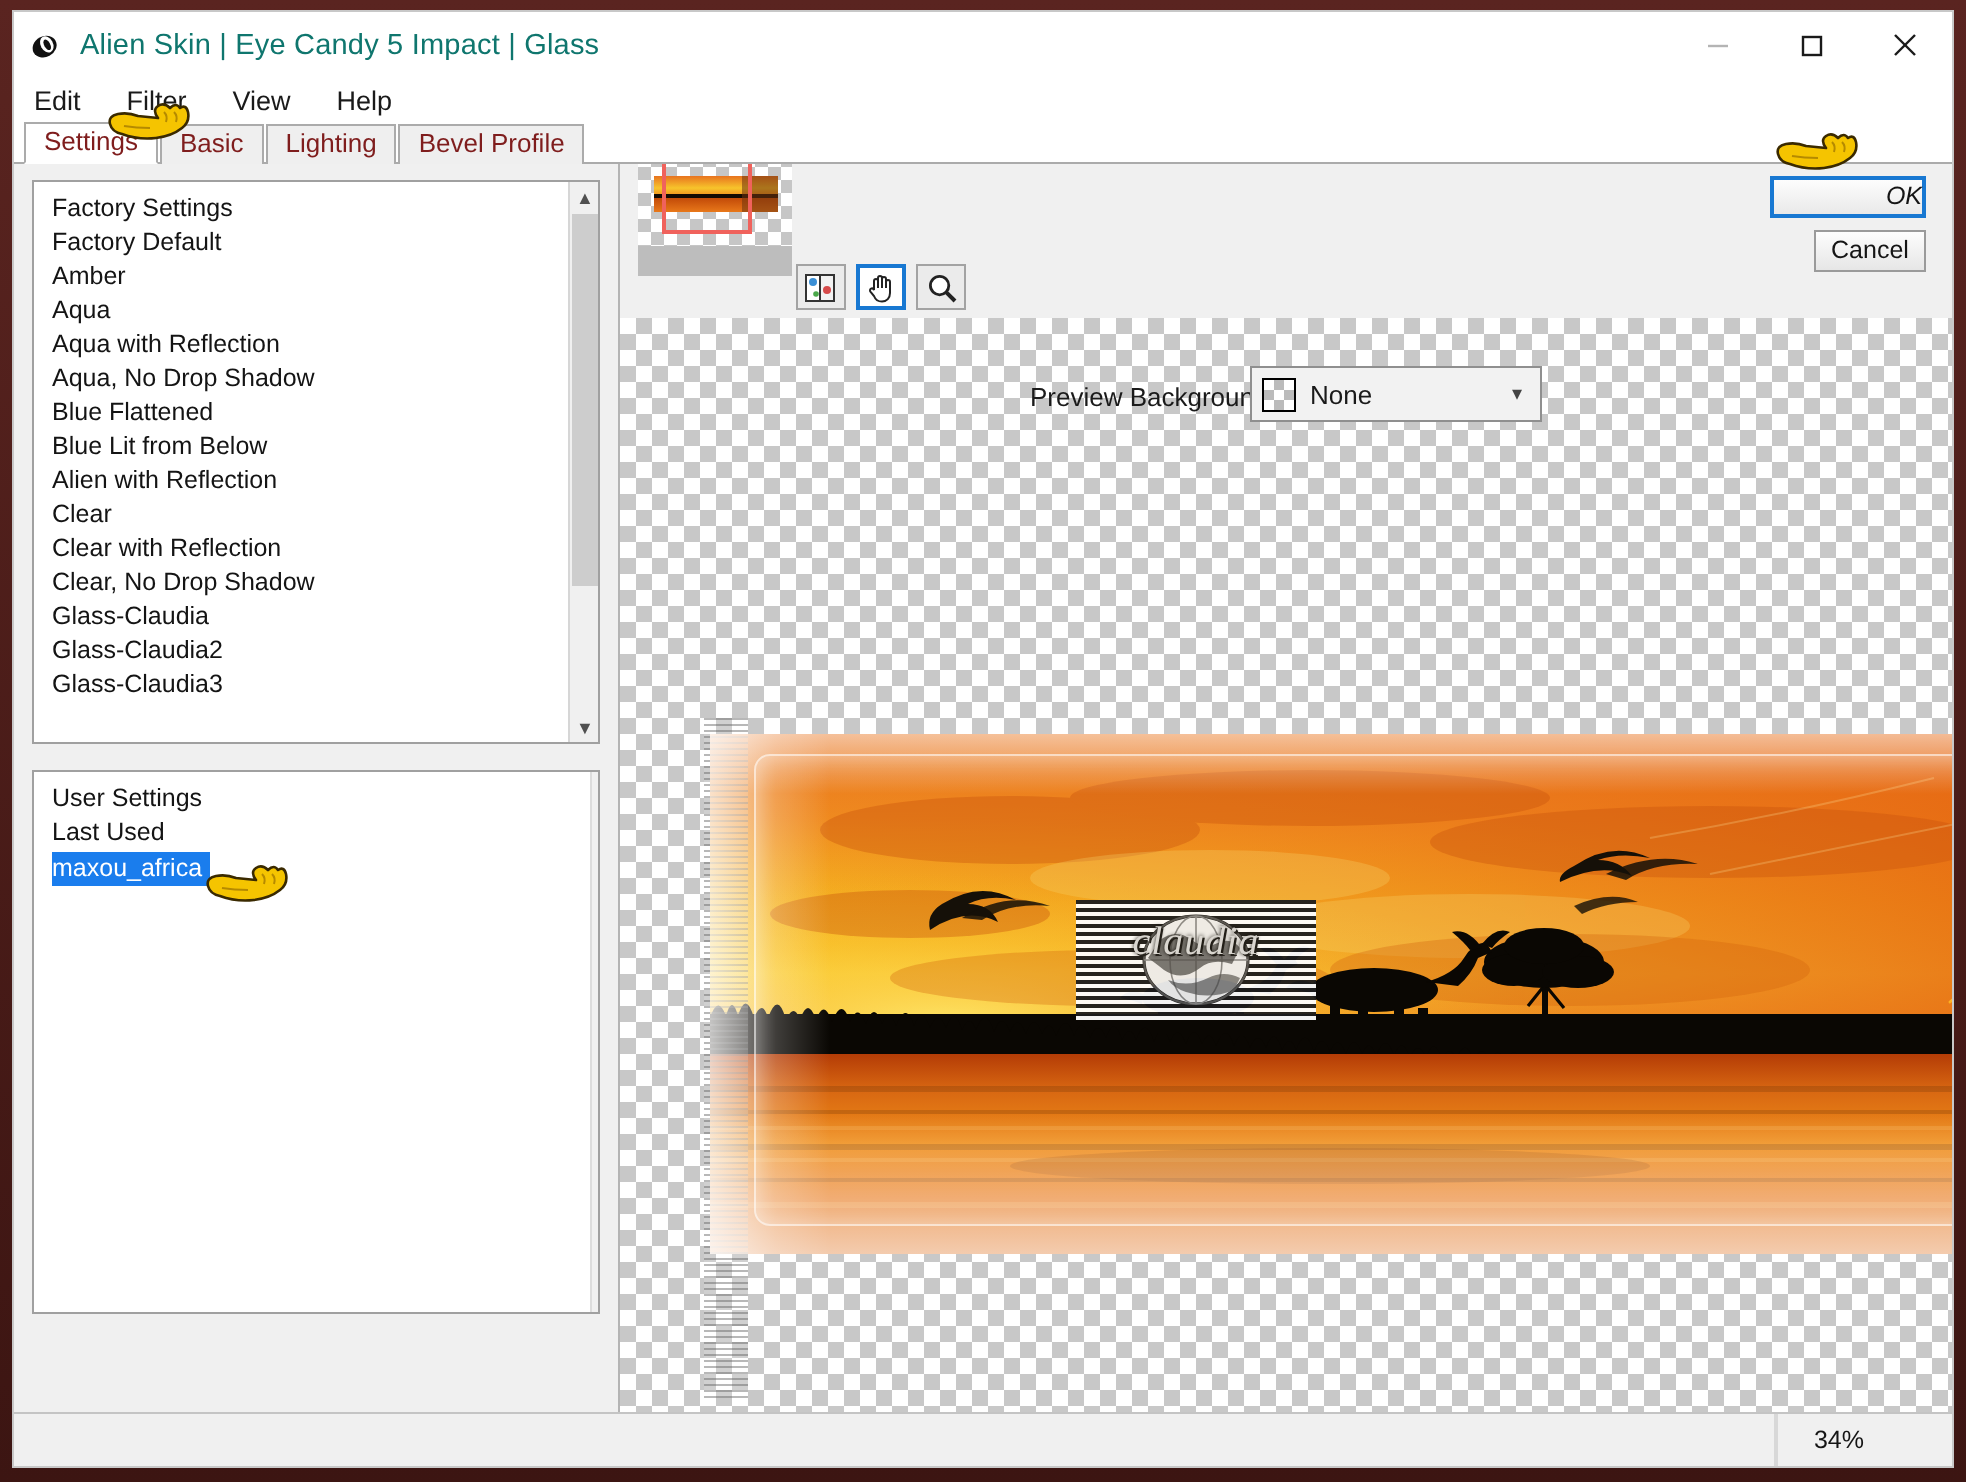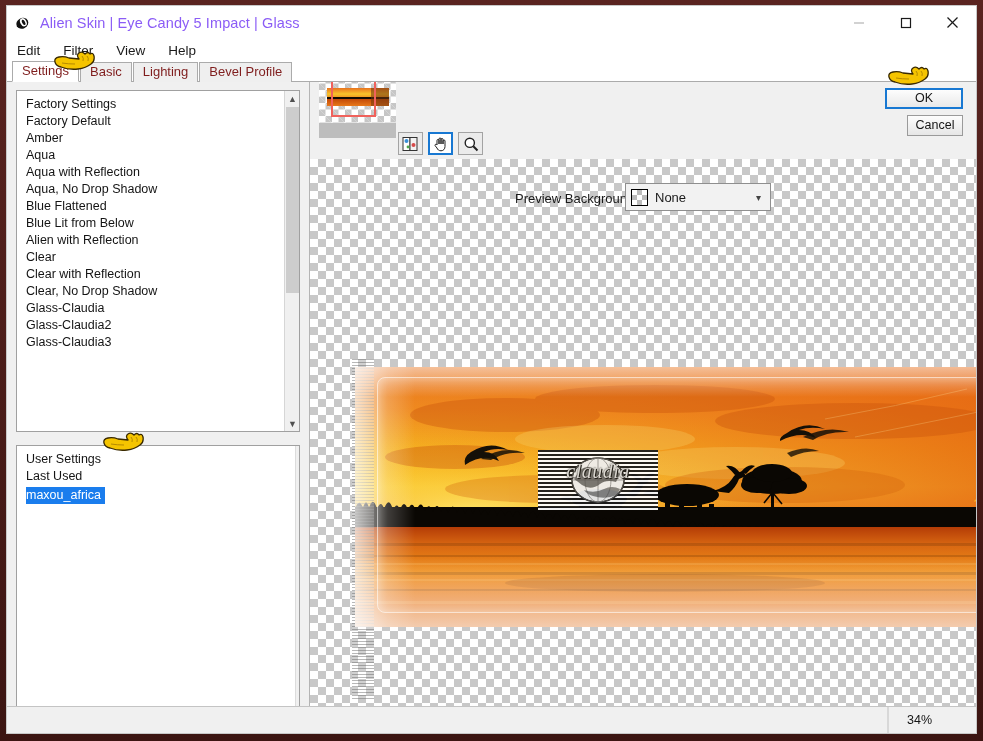--- a/index.html
+++ b/index.html
@@ -33,21 +33,21 @@
     display: flex; align-items: center;
   }
   #app-icon {
     width: 18px; height: 18px;
     margin-left: 7px; margin-right: 8px;
     position: relative;
     flex: 0 0 auto;
   }
   #app-icon svg { display: block; }
   #title-text {
-    font-size: 14.5px; color: #8b5cf6;
+    font-size: 14.5px; color: #0f766e;
     letter-spacing: .1px;
     white-space: nowrap;
   }
   #win-controls {
     position: absolute; right: 0; top: 0;
     height: 33px; display: flex;
   }
   .win-btn {
     width: 47px; height: 33px;
     display: flex; align-items: center; justify-content: center;
@@ -120,21 +120,21 @@
     overflow: hidden;
   }
 
   
   .listbox {
     background: #ffffff;
     border: 1px solid #a0a0a0;
     position: relative;
     overflow: hidden;
   }
-  #factory-list { height: 342px; }
+  #factory-list { height: 282px; }
   #user-list { margin-top: 13px; height: 272px; }
 
   .list-inner {
     position: absolute;
     left: 0; top: 0; right: 15px; bottom: 0;
     padding: 5px 0 0 0;
     overflow: hidden;
   }
   .list-row {
     font-size: 12.5px; color: #141414;
@@ -268,22 +268,23 @@
   #pbg-value { font-size: 13px; color: #1a1a1a; flex: 1 1 auto; }
   #pbg-caret { margin-right: 9px; color: #444; font-size: 10px; }
 
   
   #ok-btn {
     position: absolute; right: 13px; top: 6px;
     width: 78px; height: 21px;
     font-size: 12.5px; color: #151515;
     background: linear-gradient(#fdfdfd,#e9e9e9);
     border: 2px solid #1878d2;
-    text-align: center; line-height: 17px;
+    text-align: right; line-height: 17px;
     cursor: default;
+    font-style: italic;
   }
   #cancel-btn {
     position: absolute; right: 13px; top: 33px;
     width: 56px; height: 21px;
     font-size: 12.5px; color: #151515;
     background: linear-gradient(#fdfdfd,#e6e6e6);
     border: 1px solid #9a9a9a;
     text-align: center; line-height: 19px;
     cursor: default;
   }

